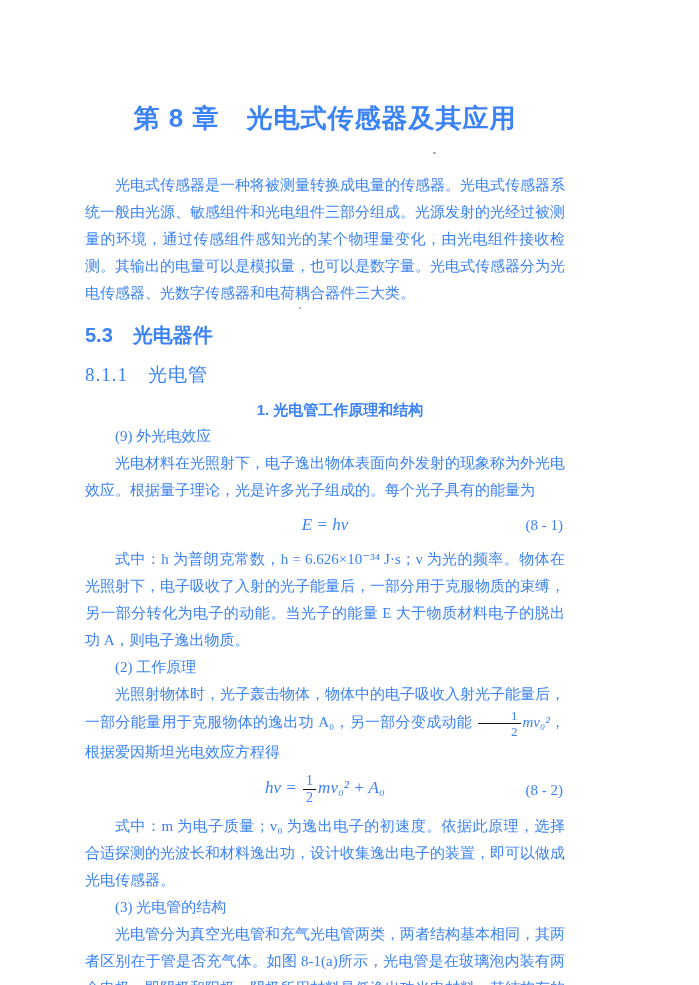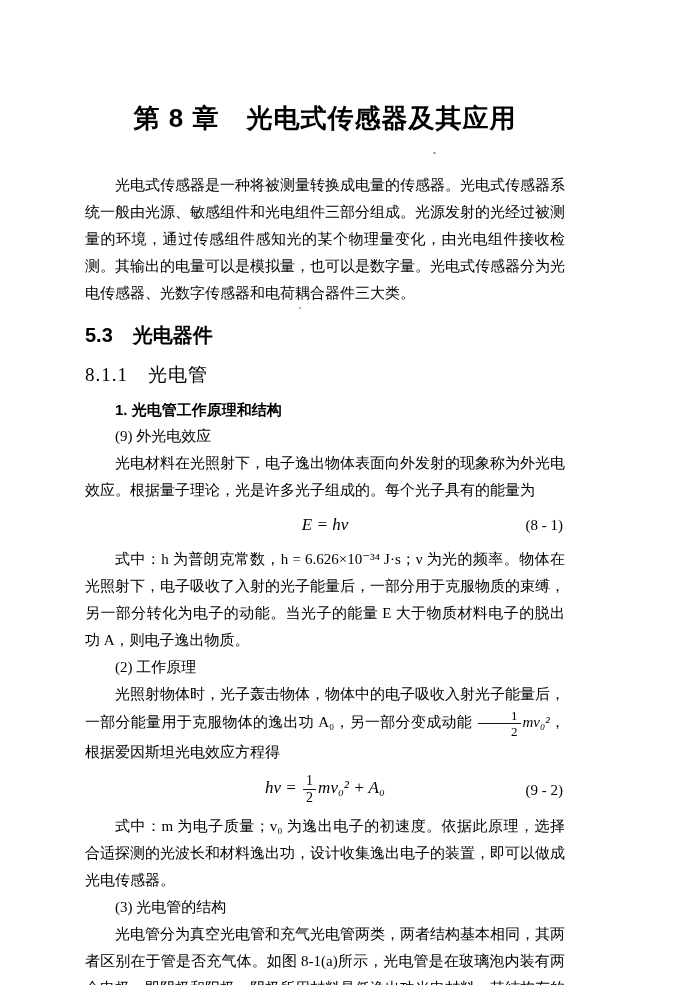--- a/index.html
+++ b/index.html
@@ -5,21 +5,21 @@
   html, body {
     margin: 0; padding: 0;
     background: #ffffff;
     width: 699px; height: 985px;
     overflow: hidden;
   }
   .page {
     box-sizing: border-box;
     width: 607px; height: 985px;
     padding: 100px 42px 12px 85px;
-    color: #000000;
+    color: #3b82f6;
     font-family: "Liberation Serif", "DejaVu Serif", serif;
     font-size: 15px;
     line-height: 27px;
     text-align: justify;
   }
   .chapter-title {
     font-family: "Liberation Sans", "DejaVu Sans", sans-serif;
     font-weight: bold;
     font-size: 26px;
     line-height: 36px;
@@ -44,21 +44,21 @@
     margin: 12px 0 8px 0;
     text-align: left;
     letter-spacing: 1px;
   }
   .item-heading {
     font-family: "Liberation Sans", "DejaVu Sans", sans-serif;
     font-weight: bold;
     font-size: 15px;
     margin: 2px 0 0 0;
     text-indent: 2em;
-    text-align: left;
+    text-align: center;
   }
   .part-heading { margin: 0; text-indent: 2em; text-align: left; }
   .formula {
     position: relative;
     text-align: center;
     margin: 7px 0;
     text-indent: 0;
   }
   .f-body { font-size: 17px; }
   .var {
@@ -121,21 +121,21 @@
   </div>
 
   <p class="para">式中：h 为普朗克常数，h = 6.626×10⁻³⁴ J·s；ν 为光的频率。物体在光照射下，电子吸收了入射的光子能量后，一部分用于克服物质的束缚，另一部分转化为电子的动能。当光子的能量 E 大于物质材料电子的脱出功 A，则电子逸出物质。</p>
 
   <p class="part-heading">(2) 工作原理</p>
 
   <p class="para"><span>光照射物体时，光子轰击物体，物体中的电子吸收入射光子能量后，一部分能量用于克服物体的逸出功 A₀，另一部分变成动能 </span><span class="frac"><span class="num">1</span><span class="den">2</span></span><span class="var">mv₀²</span><span>，根据爱因斯坦光电效应方程得</span></p>
 
   <div class="formula">
     <span class="f-body"><span class="var">hν = </span><span class="frac"><span class="num">1</span><span class="den">2</span></span><span class="var">mv₀² + A₀</span></span>
-    <span class="eq-num">(9 - 2)</span>
+    <span class="eq-num">(8 - 2)</span>
   </div>
 
   <p class="para">式中：m 为电子质量；v₀ 为逸出电子的初速度。依据此原理，选择合适探测的光波长和材料逸出功，设计收集逸出电子的装置，即可以做成光电传感器。</p>
 
   <p class="part-heading">(3) 光电管的结构</p>
 
   <p class="para">光电管分为真空光电管和充气光电管两类，两者结构基本相同，其两者区别在于管是否充气体。如图 8-1(a)所示，光电管是在玻璃泡内装有两个电极，即阴极和阳极。阴极所用材料是低逸出功光电材料，其结构有的是涂在玻璃泡内壁，有的是涂在半圆筒形的金属片上，阴极对光敏感的一面是向内的。线状或环状阳极安装在玻璃管的中央。当阴极受到适当波长的光线照射时发射光电子，带正电位的阳极吸引所逸出的电子，在光电管内就有电子</p>
 
 </div>
 

